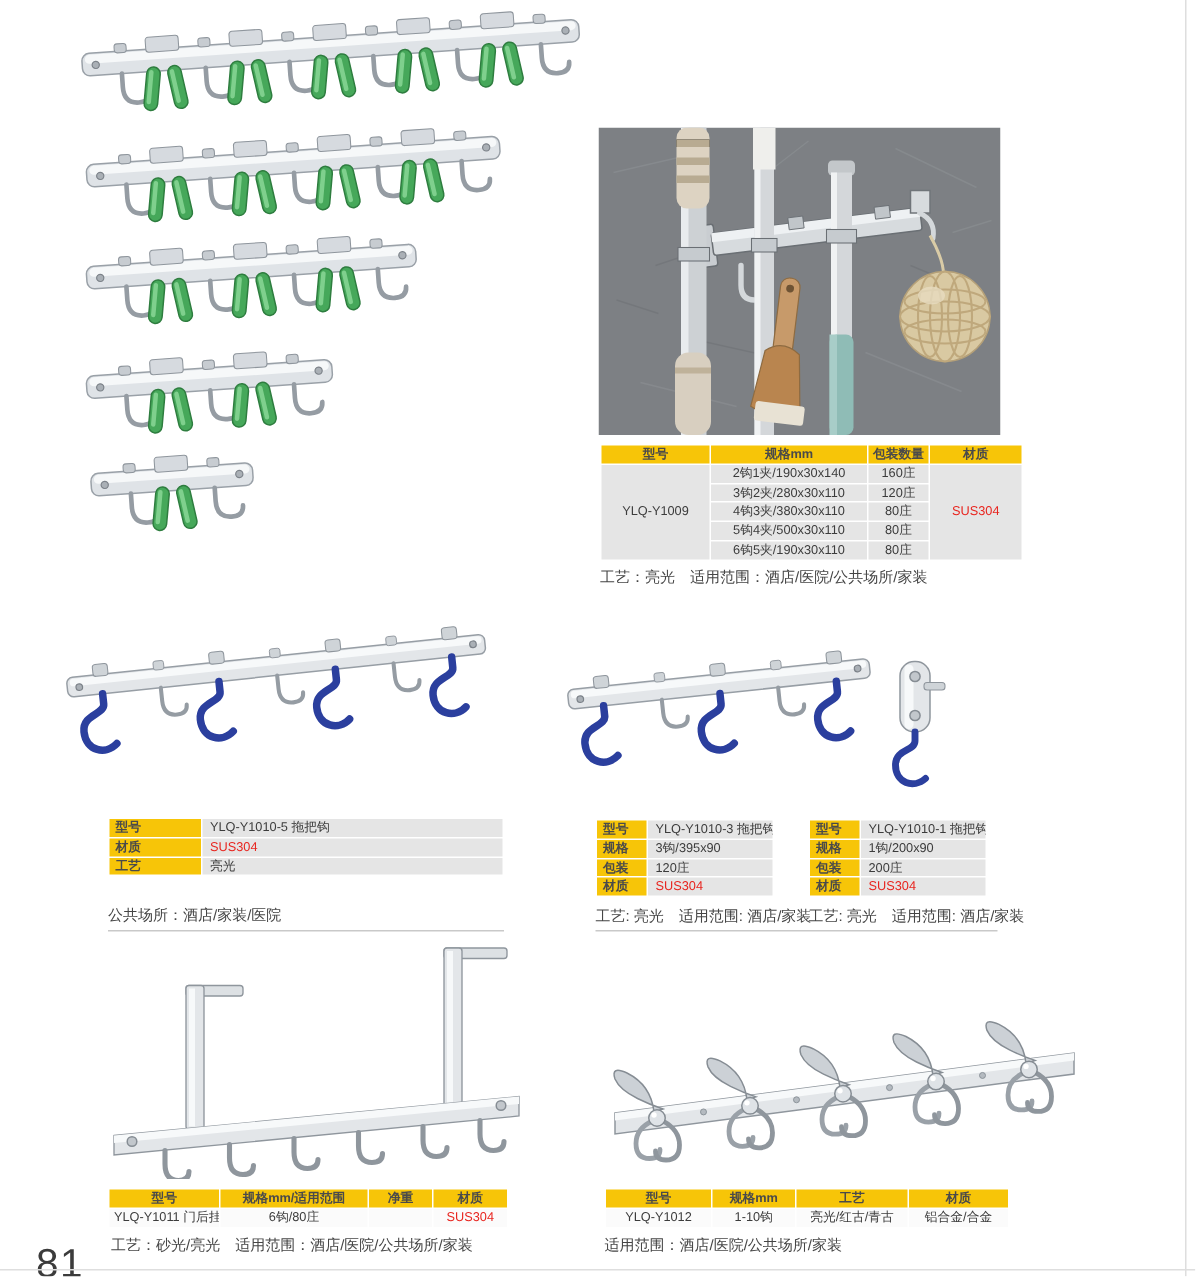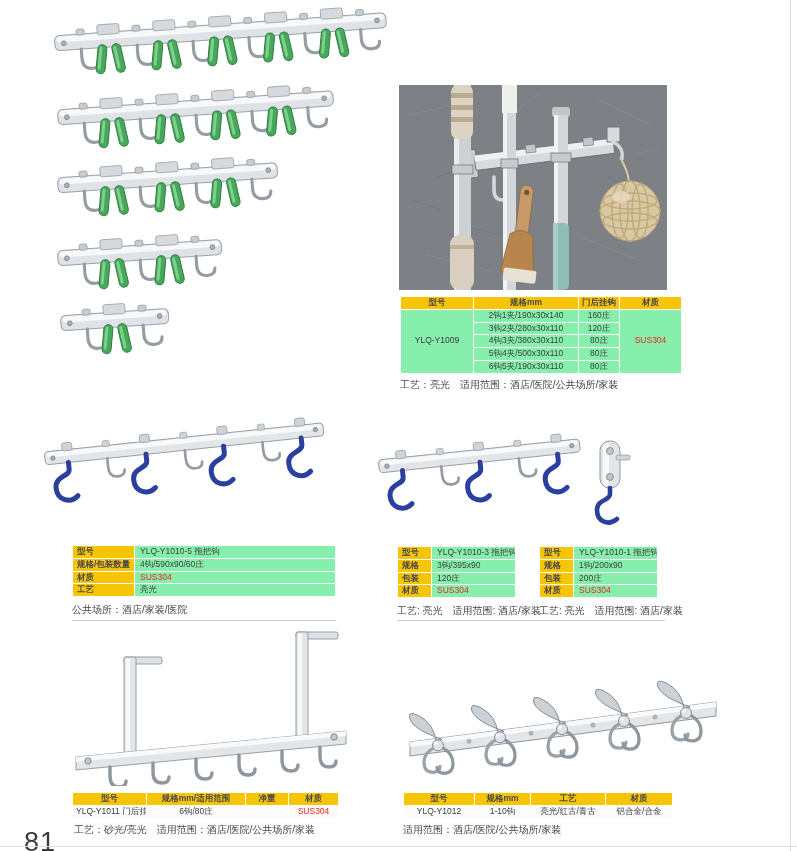--- a/index.html
+++ b/index.html
@@ -22,21 +22,21 @@
   .br1 { left:380px; top:448px; }
   .single-hook { position:absolute; left:592px; top:438px; }
 
   .overdoor { position:absolute; left:58px;  top:624px; }
   .coatrack { position:absolute; left:398px; top:650px; }
 
   
   table { border-collapse:separate; border-spacing:1px; table-layout:fixed; }
   th, td { font-size:8.5px; line-height:1.15; padding:1px 3px; white-space:nowrap; overflow:hidden; }
   th { background:#F7C508; color:#4a4a4a; font-weight:bold; height:11px; }
-  td { background:#86efac; color:#3c3c3c; height:10.5px; }
+  td { background:#e5e5e5; color:#3c3c3c; height:10.5px; }
   .red { color:#E8251F; font-weight:normal; }
 
   .top-table { position:absolute; left:400px; top:296px; width:281px; }
   .top-table th, .top-table td { text-align:center; }
 
   .kv-table { position:absolute; }
   .kv-table th { text-align:left; padding-left:4px; }
   .kv-table td { text-align:left; padding-left:5px; }
   .mt0 { left:72px;  top:545px; width:263px; }
   .mt1 { left:397px; top:546px; width:118px; }
@@ -332,21 +332,21 @@
     <colgroup>
         <col style="width:72px">
         <col style="width:104px">
         <col style="width:40px">
         <col style="width:61px">
       </colgroup>
     <thead>
       <tr>
         <th>型号</th>
         <th>规格mm</th>
-        <th>门后挂钩</th>
+        <th>包装数量</th>
         <th>材质</th>
       </tr>
     </thead>
     <tbody>
       <tr>
         <td rowspan="5">YLQ-Y1009</td>
         <td>2钩1夹/190x30x140</td>
         <td>160庄</td>
         <td rowspan="5" class="red">SUS304</td>
       </tr>
@@ -419,24 +419,20 @@
 
   <table class="kv-table mt0">
     <colgroup>
         <col style="width:61px">
         <col style="width:200px">
       </colgroup>
     <tbody>
         <tr>
           <th>型号</th>
           <td>YLQ-Y1010-5 拖把钩</td>
-        </tr>
-    <tr>
-          <th>规格/包装数量</th>
-          <td>4钩/590x90/60庄</td>
         </tr>
     <tr>
           <th>材质</th>
           <td class="red">SUS304</td>
         </tr>
     <tr>
           <th>工艺</th>
           <td>亮光</td>
         </tr>
   </tbody>

